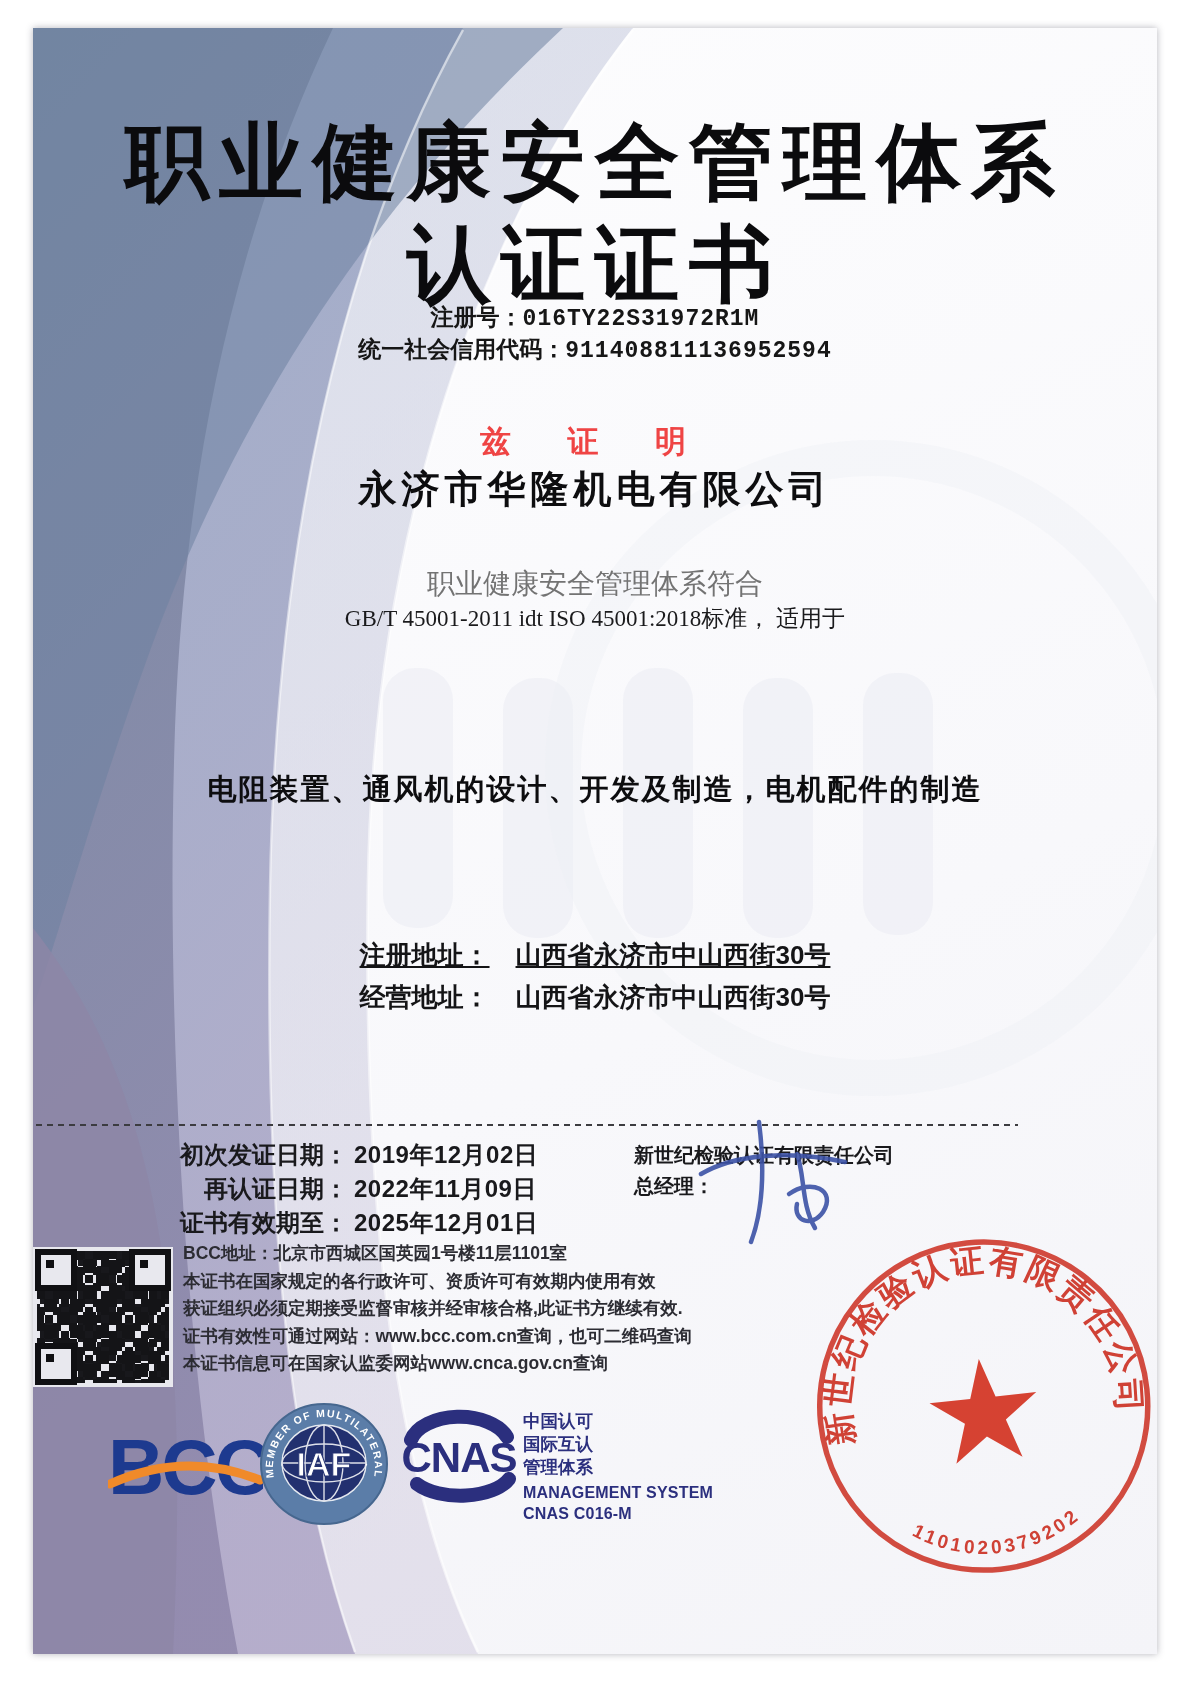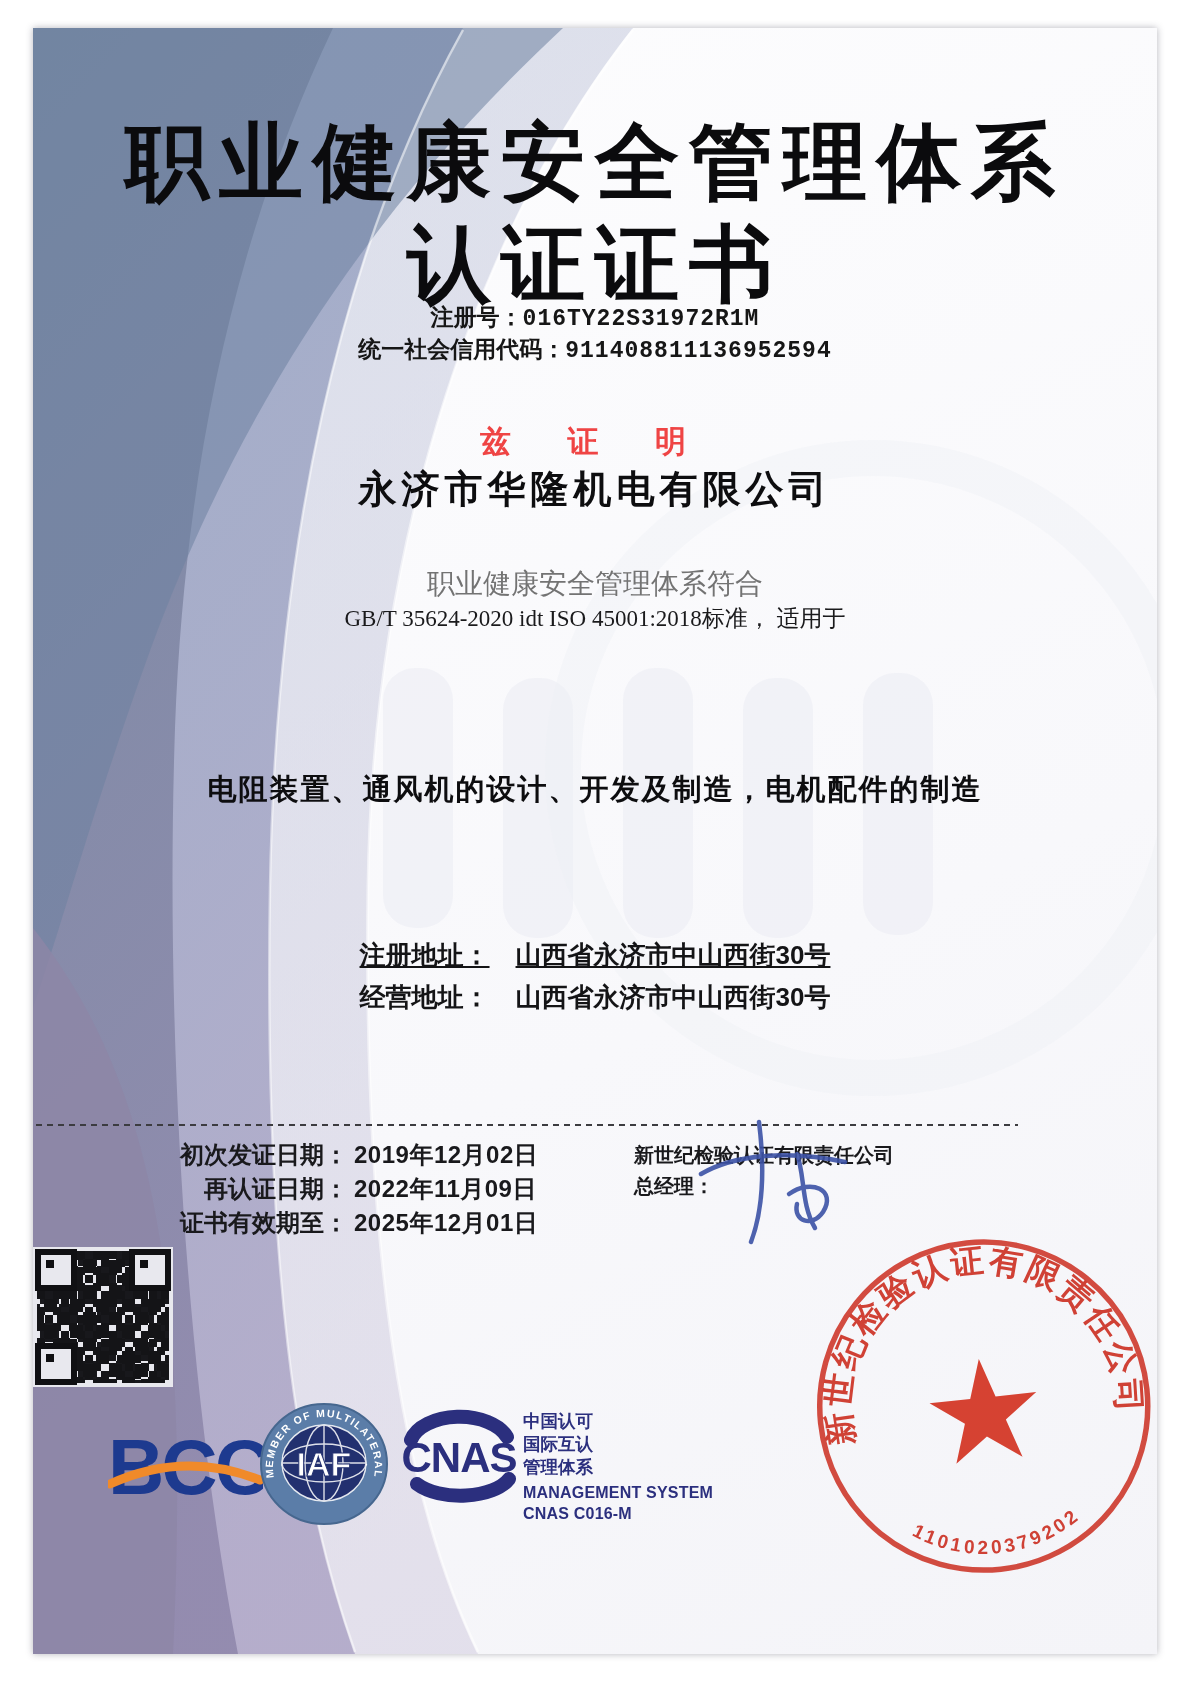--- a/index.html
+++ b/index.html
@@ -117,21 +117,21 @@
     </div>
     <div class="ctr regline creditline">
       <span>统一社会信用代码：</span><span class="val">911408811136952594</span>
     </div>
 
     <div class="ctr decl">兹 证 明</div>
 
     <div class="ctr company">永济市华隆机电有限公司</div>
 
     <div class="ctr sysline">职业健康安全管理体系符合</div>
-    <div class="ctr stdline">GB/T 35624-2020 idt ISO 45001:2018标准， 适用于</div>
+    <div class="ctr stdline">GB/T 45001-2011 idt ISO 45001:2018标准， 适用于</div>
 
     <div class="ctr scope">电阻装置、通风机的设计、开发及制造，电机配件的制造</div>
 
     <div class="ctr addr addr1">
       <span class="lbl">注册地址：</span><span>山西省永济市中山西街30号</span>
     </div>
     <div class="ctr addr addr2">
       <span class="lbl">经营地址：</span><span>山西省永济市中山西街30号</span>
     </div>
 
@@ -165,20 +165,27 @@
       </g>
     </svg>
 
     <div class="qr">
       <div class="mods"></div>
       <div class="f f1"></div>
       <div class="f f2"></div>
       <div class="f f3"></div>
     </div>
 
+    <div class="notes">
+      <div>BCC地址：北京市西城区国英园1号楼11层1101室</div>
+      <div>本证书在国家规定的各行政许可、资质许可有效期内使用有效</div>
+      <div>获证组织必须定期接受监督审核并经审核合格,此证书方继续有效.</div>
+      <div>证书有效性可通过网站：www.bcc.com.cn查询，也可二维码查询</div>
+      <div>本证书信息可在国家认监委网站www.cnca.gov.cn查询</div>
+    </div>
 
     <svg class="logo-bcc" width="155" height="90" viewBox="0 0 155 90">
       <text x="0" y="70" font-family="Liberation Sans, sans-serif" font-size="78" font-weight="900" fill="#1d3a8f" letter-spacing="-3">BCC</text>
       <path d="M2,60 Q76,26 152,56" fill="none" stroke="#f08a2a" stroke-width="9" stroke-linecap="round"></path>
     </svg>
 
     <svg class="logo-iaf" width="132" height="132" viewBox="0 0 132 132">
       <defs>
         <path id="iafTop" d="M17,82 A51,51 0 1 1 115,82"></path>
         <path id="iafBot" d="M21,60 A48,48 0 0 0 111,60"></path>

